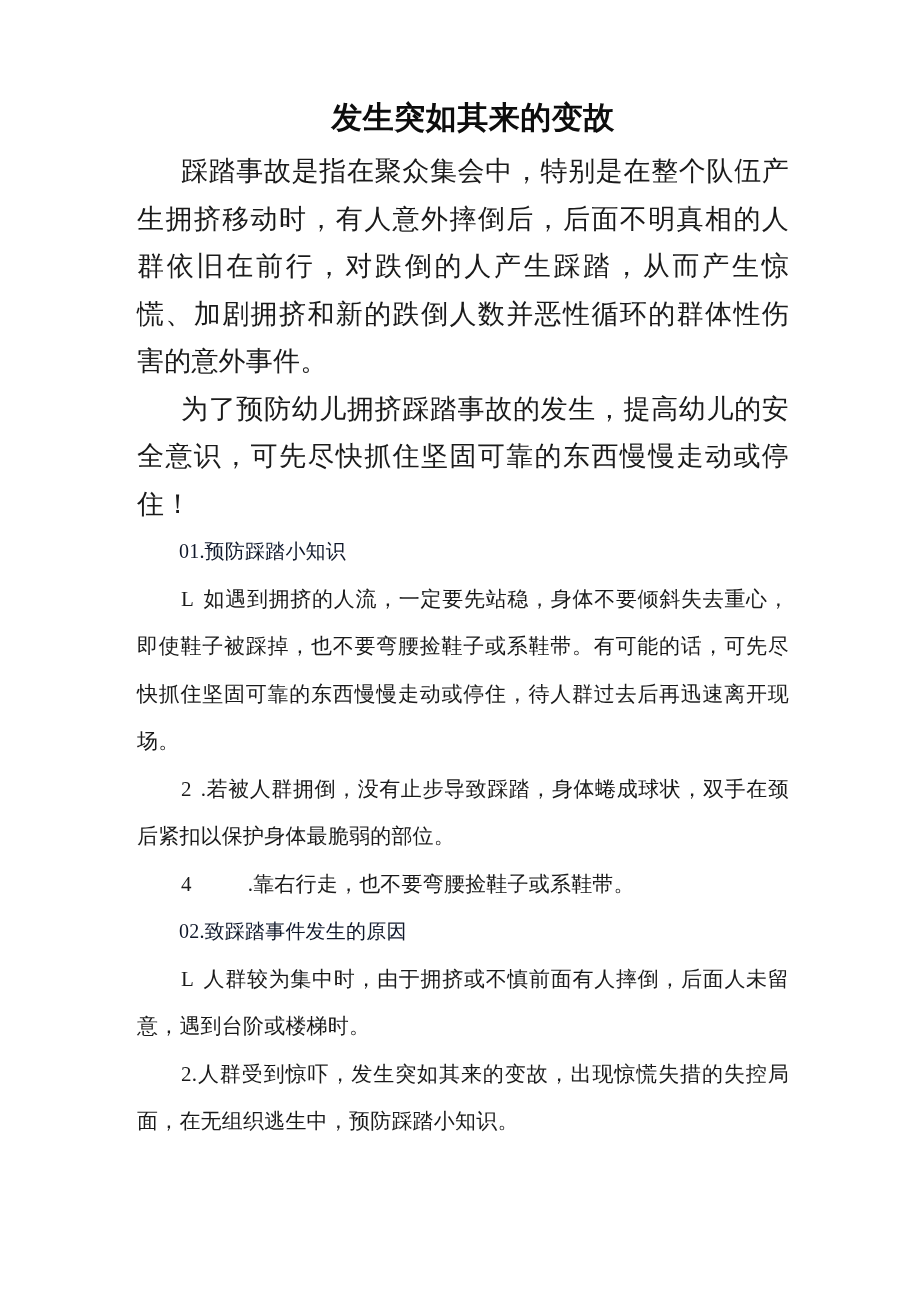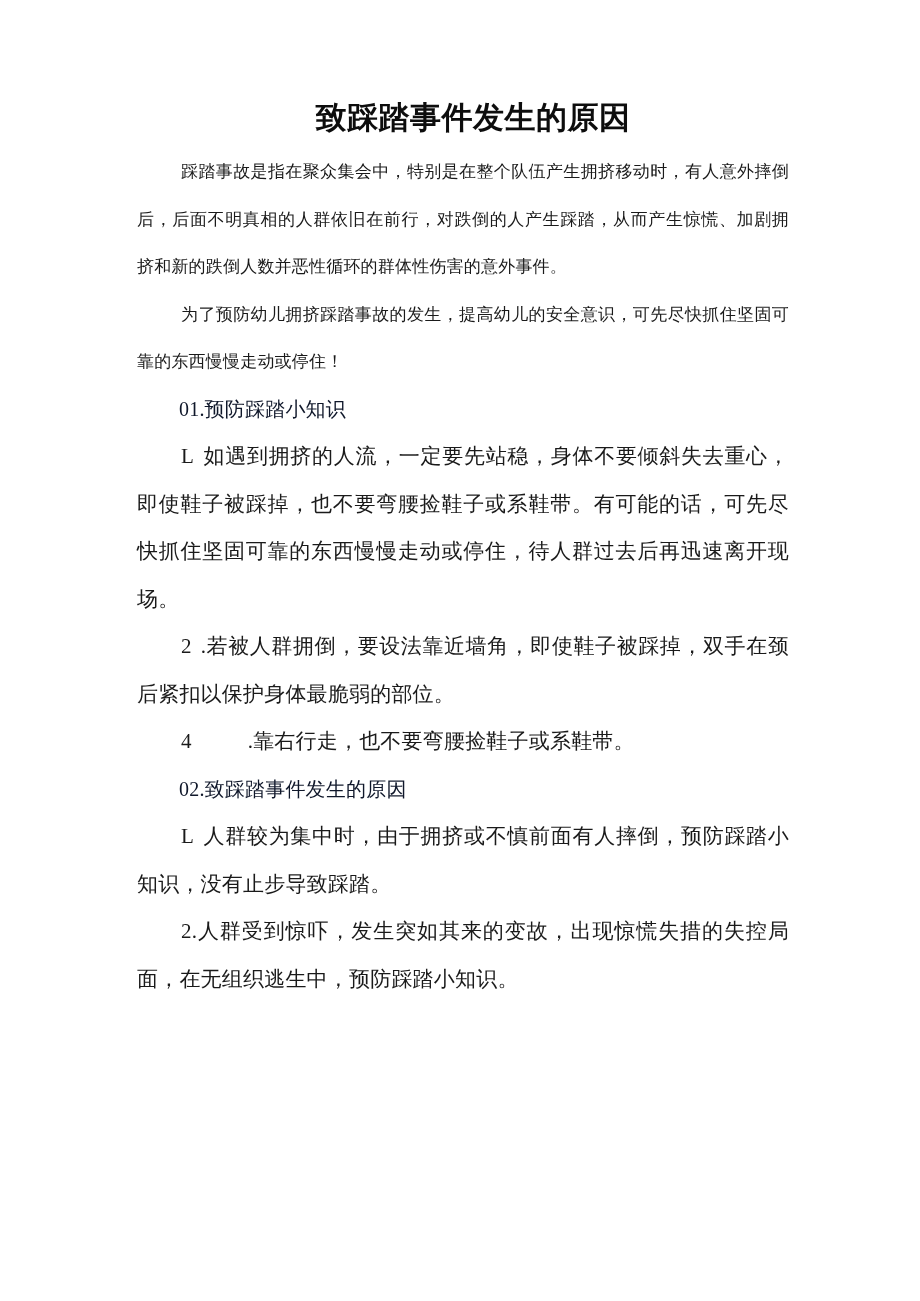--- a/index.html
+++ b/index.html
@@ -33,21 +33,21 @@
     font-weight: 700;
     line-height: 44px;
     letter-spacing: 0.5px;
     text-align: center;
     margin: 0 0 8px 0;
     padding-left: 20px;
     color: #0d0d0d;
     white-space: nowrap;
   }
   .para {
-    font-size: 17px;
+    font-size: 27px;
     line-height: 47.5px;
     margin: 0;
     text-align: justify;
     text-justify: inter-ideograph;
     letter-spacing: 0.2px;
     color: #1a1a1a;
   }
   .para.indent {
     text-indent: 44px;
   }
@@ -80,45 +80,45 @@
     display: inline-block;
     width: 9px;
   }
 </style>
 </head>
 <body>
 
 <div class="page">
   <div class="doc-body">
 
-    <h1 class="doc-title">致踩踏事件发生的原因</h1>
+    <h1 class="doc-title">发生突如其来的变故</h1>
 
     <p class="para indent">踩踏事故是指在聚众集会中，特别是在整个队伍产生拥挤移动时，有人意外摔倒后，后面不明真相的人群依旧在前行，对跌倒的人产生踩踏，从而产生惊慌、加剧拥挤和新的跌倒人数并恶性循环的群体性伤害的意外事件。</p>
 
     <p class="para indent">为了预防幼儿拥挤踩踏事故的发生，提高幼儿的安全意识，可先尽快抓住坚固可靠的东西慢慢走动或停住！</p>
 
     <p class="heading-num">01.预防踩踏小知识</p>
 
     <p class="list-item">
       <span>L</span><span class="gap-sm"></span><span>如遇到拥挤的人流，一定要先站稳，身体不要倾斜失去重心，即使鞋子被踩掉，也不要弯腰捡鞋子或系鞋带。有可能的话，可先尽快抓住坚固可靠的东西慢慢走动或停住，待人群过去后再迅速离开现场。</span>
     </p>
 
     <p class="list-item">
-      <span>2</span><span class="gap-sm"></span><span>.若被人群拥倒，要设法靠近墙角，即使鞋子被踩掉，双手在颈后紧扣以保护身体最脆弱的部位。</span>
+      <span>2</span><span class="gap-sm"></span><span>.若被人群拥倒，没有止步导致踩踏，身体蜷成球状，双手在颈后紧扣以保护身体最脆弱的部位。</span>
     </p>
 
 
     <p class="list-item wide-gap">
       <span>4</span><span class="gap"></span><span>.靠右行走，也不要弯腰捡鞋子或系鞋带。</span>
     </p>
 
     <p class="heading-num">02.致踩踏事件发生的原因</p>
 
     <p class="list-item">
-      <span>L</span><span class="gap-sm"></span><span>人群较为集中时，由于拥挤或不慎前面有人摔倒，预防踩踏小知识，没有止步导致踩踏。</span>
+      <span>L</span><span class="gap-sm"></span><span>人群较为集中时，由于拥挤或不慎前面有人摔倒，后面人未留意，遇到台阶或楼梯时。</span>
     </p>
 
     <p class="list-item">
       <span>2.</span><span>人群受到惊吓，发生突如其来的变故，出现惊慌失措的失控局面，在无组织逃生中，预防踩踏小知识。</span>
     </p>
 
   </div>
 </div>
 
 </body></html>

